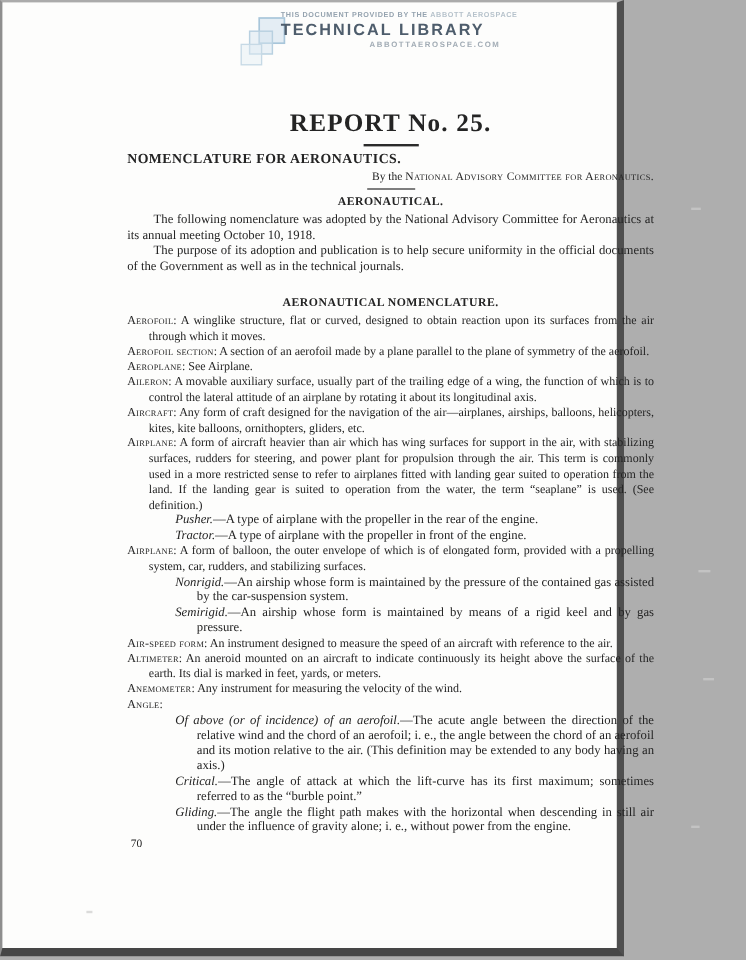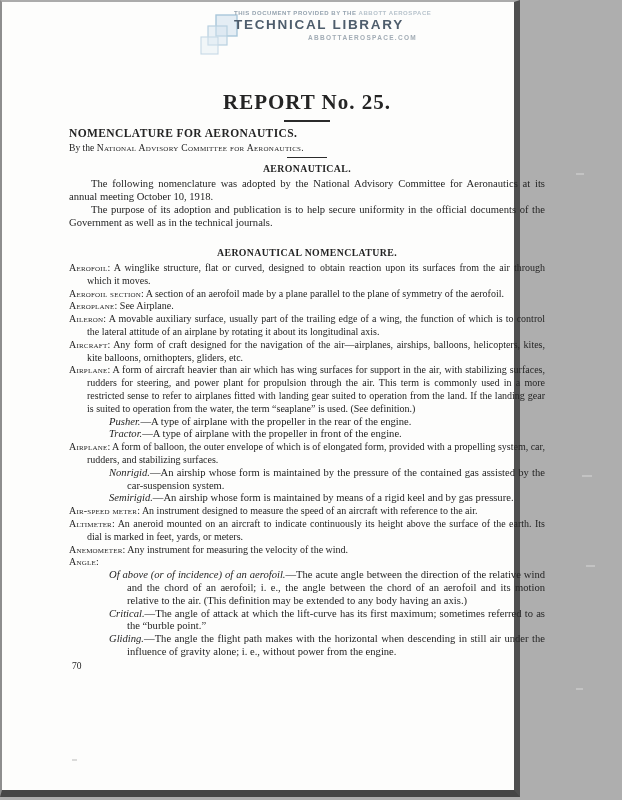--- a/index.html
+++ b/index.html
@@ -20,27 +20,27 @@
   .banner{position:absolute;top:8px;left:196px;height:46px;width:230px;}
   .logo{position:absolute;left:0;top:4px;}
   .btext{position:absolute;left:36px;top:0;white-space:nowrap;font-family:"Liberation Sans",sans-serif;}
   .b-small{font-size:6px;letter-spacing:.55px;color:#95a3af;font-weight:bold;}
   .b-small .brand{color:#b6c2cb;}
   .b-title{font-size:13.5px;font-weight:bold;letter-spacing:1.7px;color:#4e5d6c;margin-top:1px;}
   .b-url{font-size:6.5px;letter-spacing:1.3px;color:#a2acb5;font-weight:bold;margin:2px 0 0 74px;}
   
   .doc{
     position:absolute;top:0;left:0;width:612px;box-sizing:border-box;
-    padding:88px 69px 0 67px;color:#242424;
+    padding:88px 69px 0 104px;color:#242424;
   }
   h1{margin:0;text-align:center;font-size:21px;letter-spacing:1px;font-weight:bold;}
   .rule{height:2px;background:#2b2b2b;width:46px;margin:5px auto 5px;}
   .rule.r2{height:1px;width:40px;margin:4px auto 5px;}
   h2{margin:1px 0 0;font-size:11.5px;letter-spacing:.4px;font-weight:bold;}
-  .byline{margin-top:3px;text-align:left;font-size:9.6px;}
+  .byline{margin-top:3px;text-align:right;font-size:9.6px;}
   .sc{font-variant:small-caps;letter-spacing:.3px;}
   h3{margin:3px 0 3px;text-align:center;font-size:9.8px;letter-spacing:.4px;font-weight:bold;}
   .para{margin:0;text-indent:22px;text-align:justify;font-size:10.6px;line-height:13px;}
   .nom{margin-top:18px;margin-bottom:4px;}
   .def-main{margin:0;padding-left:18px;text-indent:-18px;text-align:justify;font-size:10px;line-height:12.8px;}
   .term{font-variant:small-caps;letter-spacing:.2px;}
   .sub{margin:0 0 0 40px;padding-left:18px;text-indent:-18px;text-align:justify;font-size:10.6px;line-height:12.8px;}
   .lead{font-style:italic;}
   .pageno{margin-top:2px;padding-left:3px;font-size:9.5px;}
   
@@ -100,21 +100,21 @@
           <p class="def-main"><span class="term">Airplane</span>: A form of aircraft heavier than air which has wing surfaces for support in the air, with stabilizing surfaces, rudders for steering, and power plant for propulsion through the air.  This term is commonly used in a more restricted sense to refer to airplanes fitted with landing gear suited to operation from the land.  If the landing gear is suited to operation from the water, the term “seaplane” is used.  (See definition.)</p>
           <p class="sub"><span class="lead">Pusher.</span>—A type of airplane with the propeller in the rear of the engine.</p>
           <p class="sub"><span class="lead">Tractor.</span>—A type of airplane with the propeller in front of the engine.</p>
         </div>
         <div>
           <p class="def-main"><span class="term">Airplane</span>: A form of balloon, the outer envelope of which is of elongated form, provided with a propelling system, car, rudders, and stabilizing surfaces.</p>
           <p class="sub"><span class="lead">Nonrigid.</span>—An airship whose form is maintained by the pressure of the contained gas assisted by the car-suspension system.</p>
           <p class="sub"><span class="lead">Semirigid.</span>—An airship whose form is maintained by means of a rigid keel and by gas pressure.</p>
         </div>
         <div>
-          <p class="def-main"><span class="term">Air-speed meter</span>: An instrument designed to measure the speed of an aircraft with reference to the air.</p>
+          <p class="def-main"><span class="term">Air-speed form</span>: An instrument designed to measure the speed of an aircraft with reference to the air.</p>
         </div>
         <div>
           <p class="def-main"><span class="term">Altimeter</span>: An aneroid mounted on an aircraft to indicate continuously its height above the surface of the earth.   Its dial is marked in feet, yards, or meters.</p>
         </div>
         <div>
           <p class="def-main"><span class="term">Anemometer</span>: Any instrument for measuring the velocity of the wind.</p>
         </div>
         <div>
           <p class="def-main"><span class="term">Angle</span>: </p>
           <p class="sub"><span class="lead">Of above (or of incidence) of an aerofoil.</span>—The acute angle between the direction of the relative wind and the chord of an aerofoil; i. e., the angle between the chord of an aerofoil and its motion relative to the air.  (This definition may be extended to any body having an axis.)</p>

